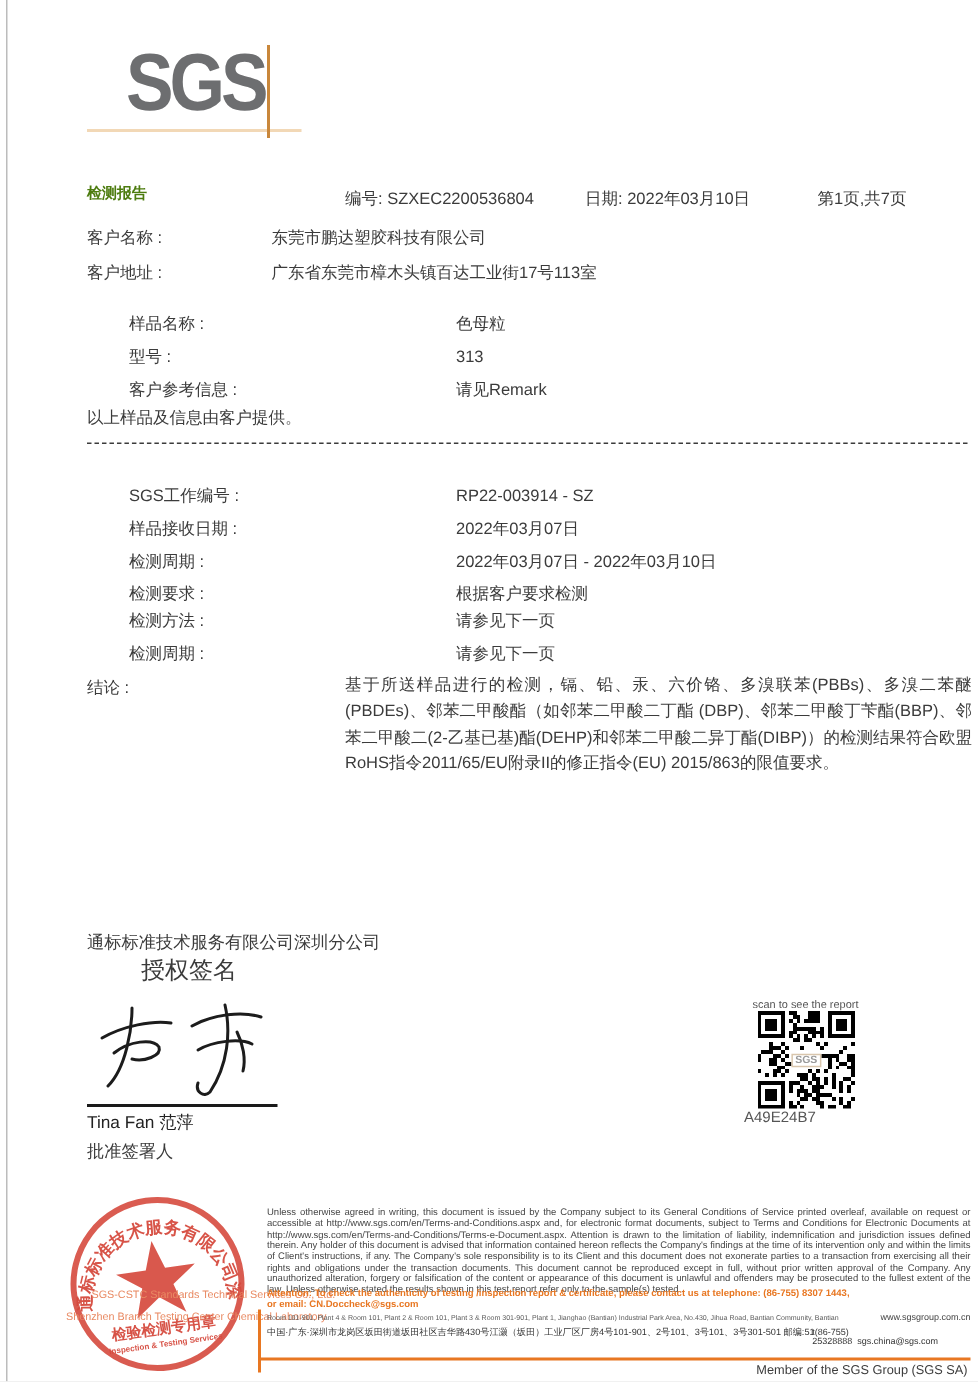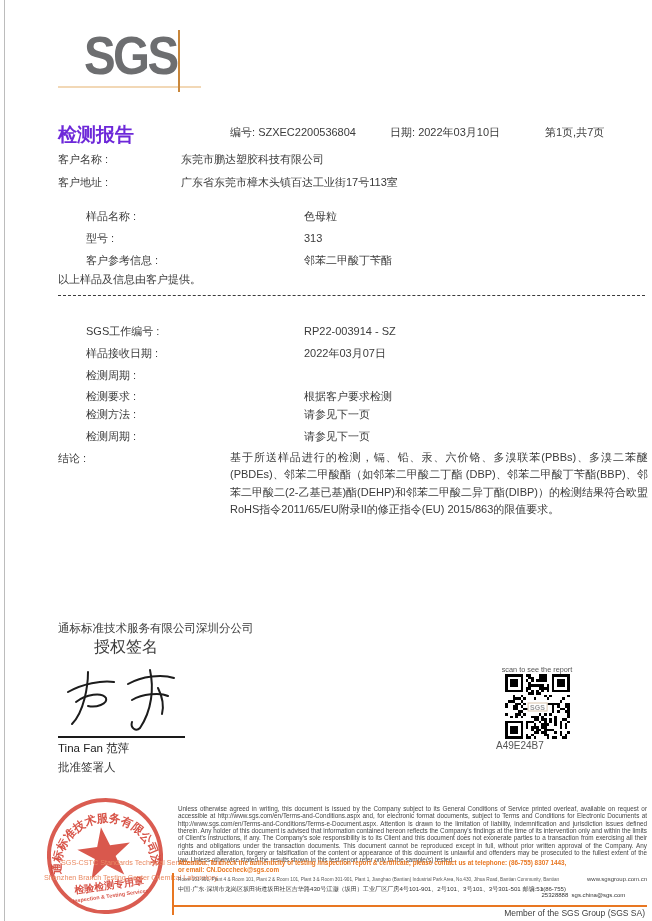--- a/index.html
+++ b/index.html
@@ -15,21 +15,21 @@
   .logo-text {
     position:absolute; left:84px; top:28px; font-size:54px; font-weight:700;
     color:#6d6e70; letter-spacing:-3px; transform:scaleX(.88); transform-origin:left top;
     line-height:1;
   }
   .crop-h { position:absolute; left:58px; top:86px; width:143px; height:2px; background:#f2d8b6; }
   .crop-v { position:absolute; left:178px; top:30px; width:2px; height:62px; background:#c9873b; }
 
   
   .hdr { position:absolute; top:122px; left:0; width:652px; height:20px; font-size:11px; }
-  .hdr .t { position:absolute; left:58px; top:0; font-size:19px; font-weight:700; color:#6d28d9; }
+  .hdr .t { position:absolute; left:58px; top:0; font-size:10px; font-weight:700; color:#4d7c0f; }
   .hdr .no { position:absolute; left:230px; top:3px; }
   .hdr .dt { position:absolute; left:390px; top:3px; }
   .hdr .pg { position:absolute; left:545px; top:3px; }
 
   .row { position:absolute; left:58px; font-size:11px; line-height:15px; display:flex; }
   .row .lbl { flex:none; }
   .lw-narrow .lbl { width:77px; }
   .lw-wide .lbl { width:172px;margin-left:28px; }
   .row .val { white-space:nowrap;margin-left:46px; }
 
@@ -103,38 +103,39 @@
   <div class="row lw-wide" style="top:209px">
     <span class="lbl">样品名称 :</span>
     <span class="val">色母粒</span>
   </div>
   <div class="row lw-wide" style="top:231px">
     <span class="lbl">型号 :</span>
     <span class="val">313</span>
   </div>
   <div class="row lw-wide" style="top:253px">
     <span class="lbl">客户参考信息 :</span>
-    <span class="val">邻苯二甲酸丁苄酯</span>
+    <span class="val">请见Remark</span>
   </div>
   <div class="row" style="top:272px">
     <span>以上样品及信息由客户提供。</span>
   </div>
 
   <div class="sep"></div>
 
   <div class="row lw-wide" style="top:324px">
     <span class="lbl">SGS工作编号 :</span>
     <span class="val">RP22-003914 - SZ</span>
   </div>
   <div class="row lw-wide" style="top:346px">
     <span class="lbl">样品接收日期 :</span>
     <span class="val">2022年03月07日</span>
   </div>
   <div class="row lw-wide" style="top:368px">
     <span class="lbl">检测周期 :</span>
+    <span class="val">2022年03月07日 - 2022年03月10日</span>
   </div>
   <div class="row lw-wide" style="top:389px">
     <span class="lbl">检测要求 :</span>
     <span class="val">根据客户要求检测</span>
   </div>
   <div class="row lw-wide" style="top:407px">
     <span class="lbl">检测方法 :</span>
     <span class="val">请参见下一页</span>
   </div>
   <div class="row lw-wide" style="top:429px">

